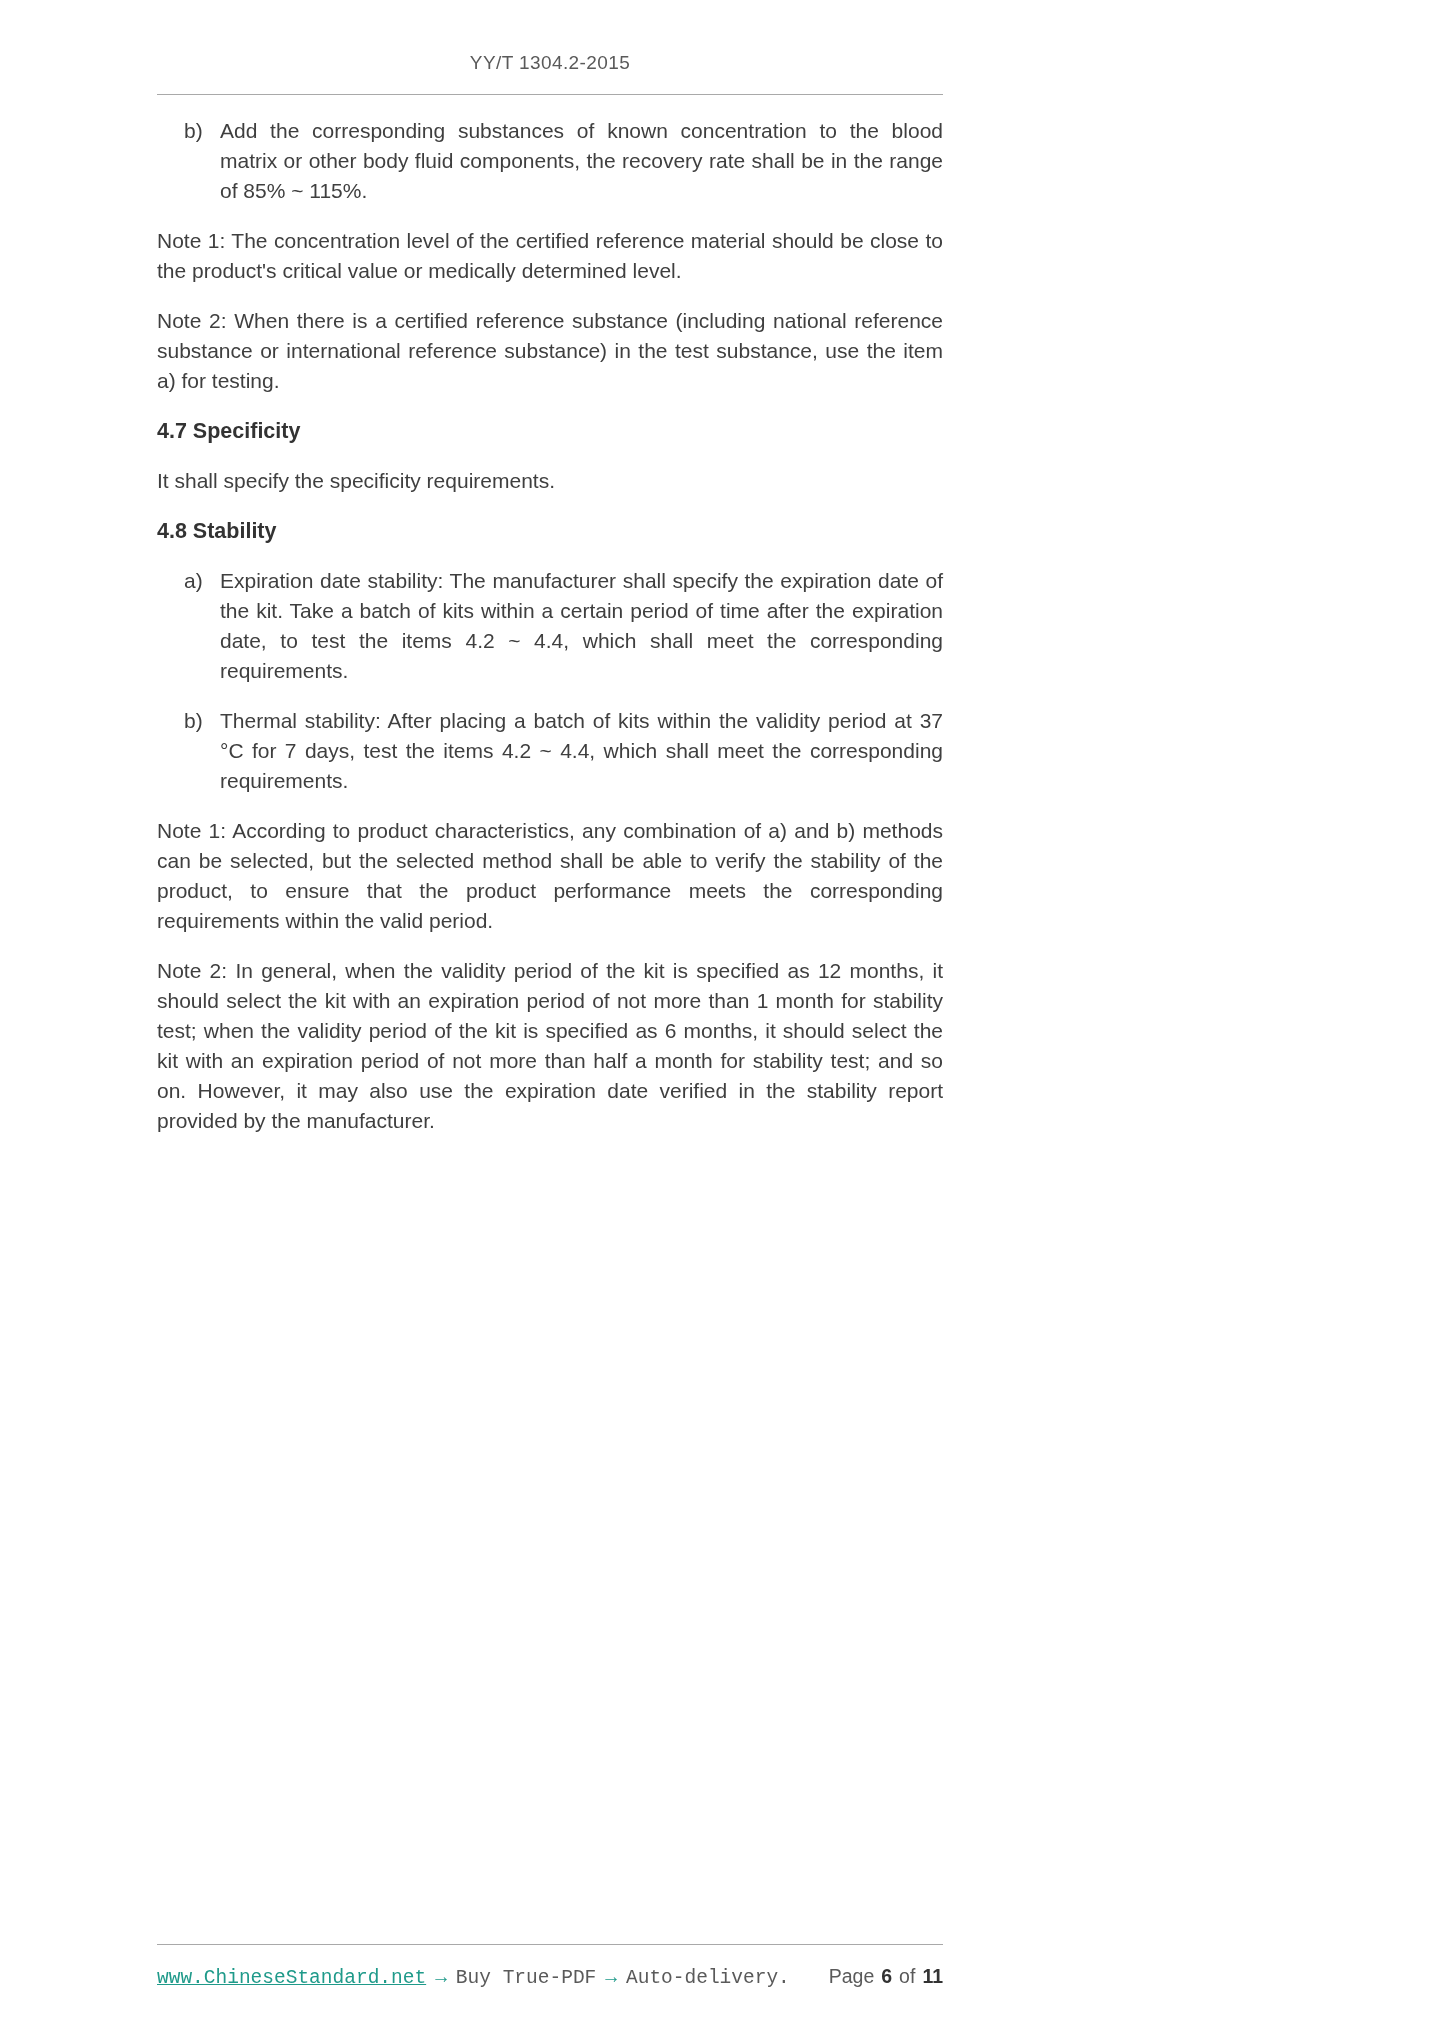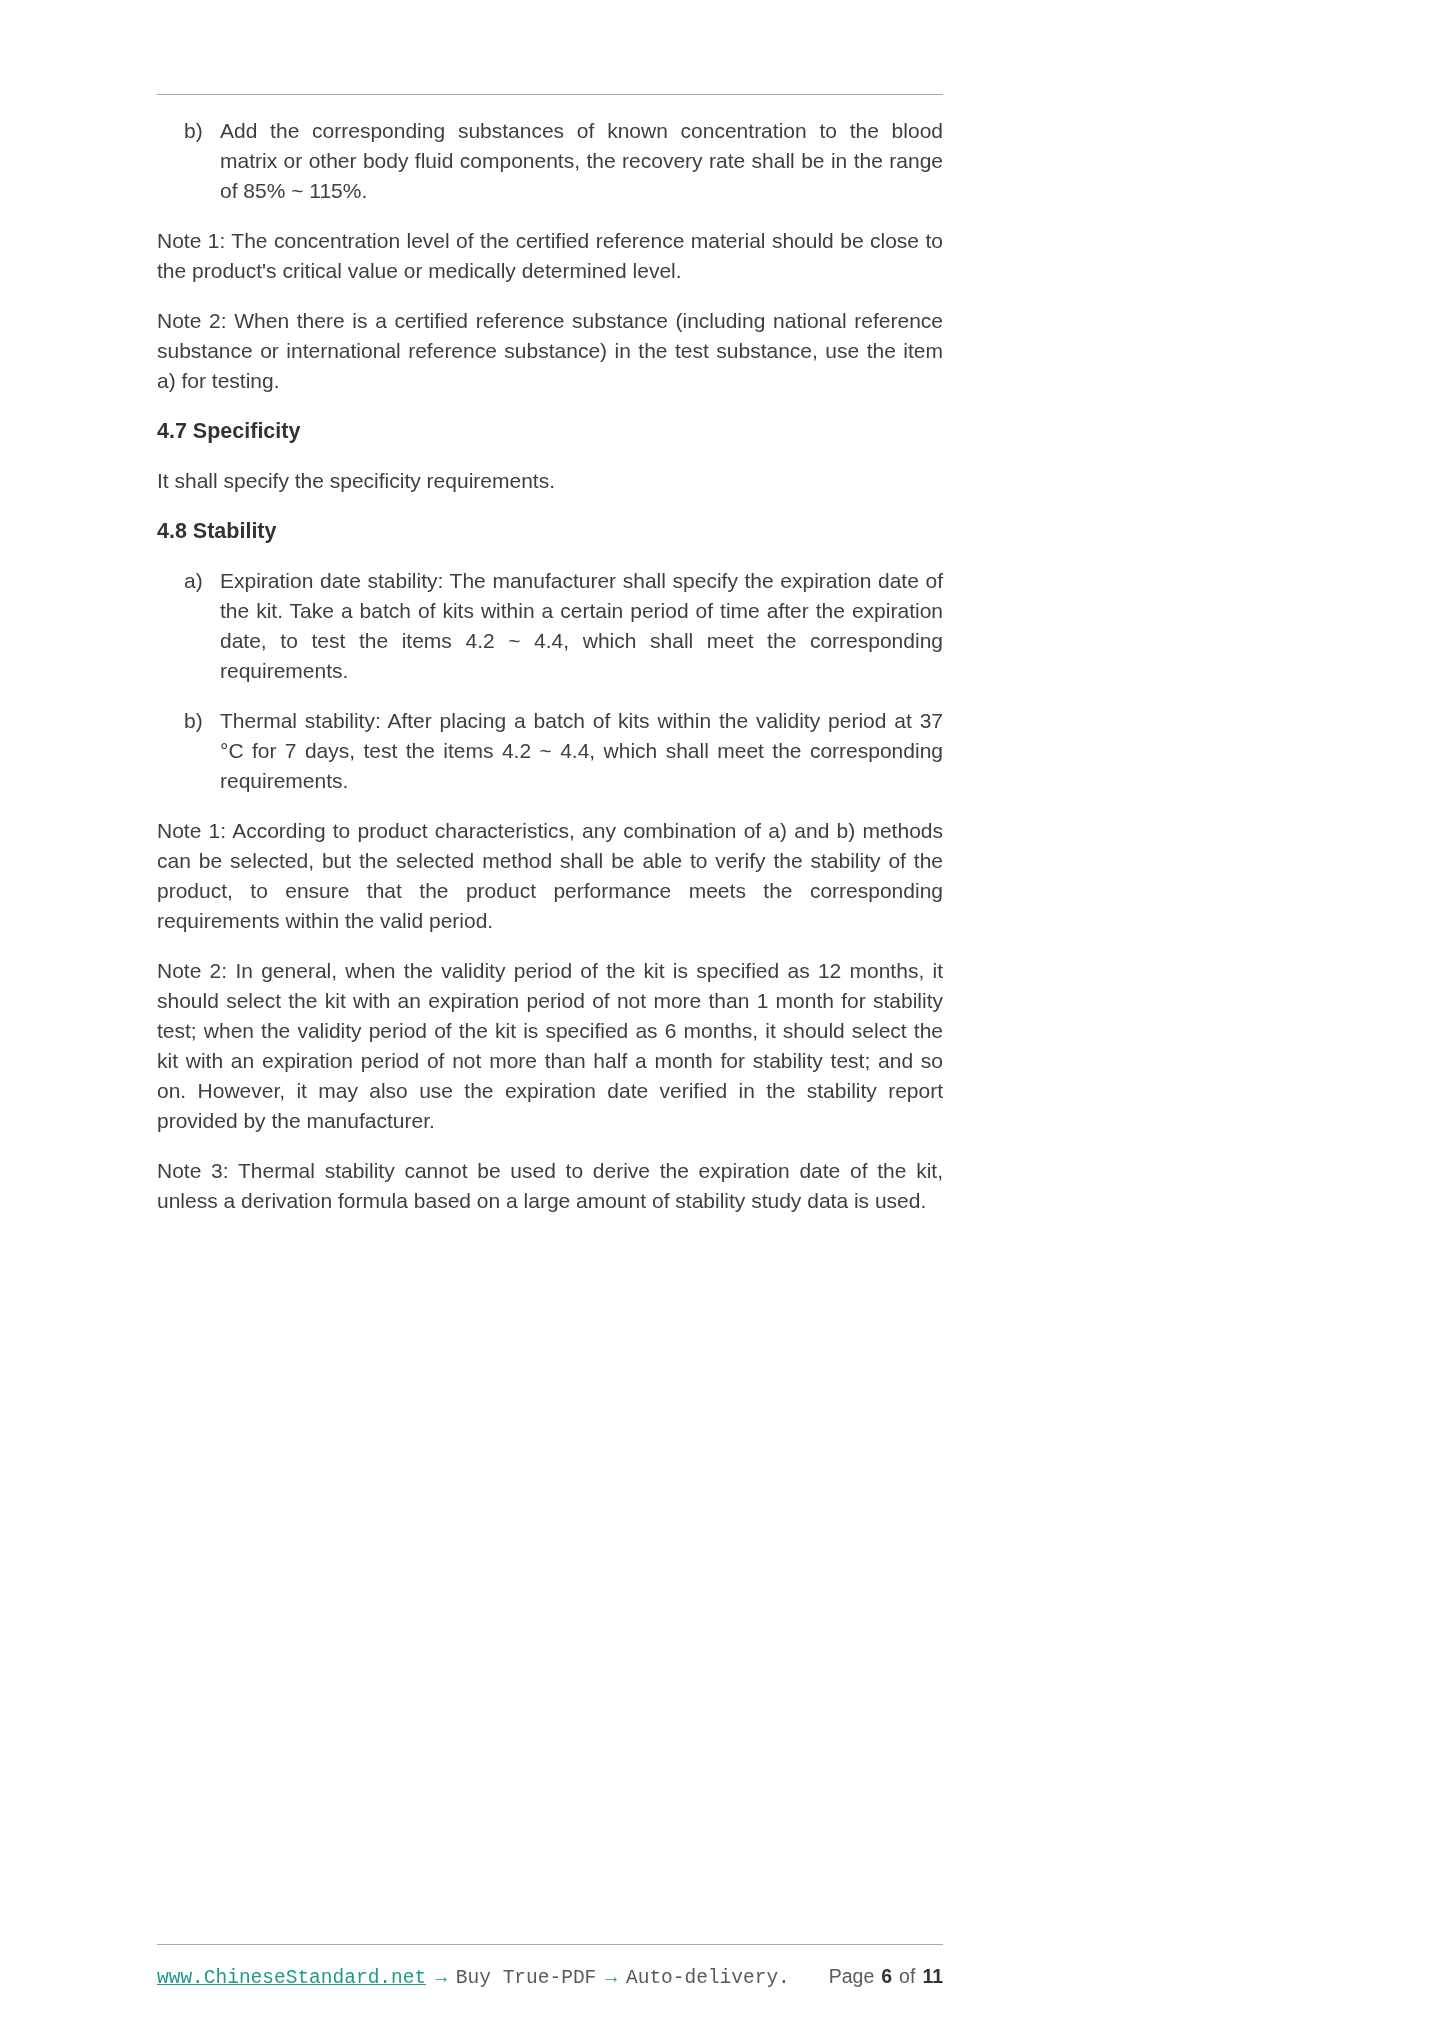--- a/index.html
+++ b/index.html
@@ -108,20 +108,21 @@
   .page-num {
     font-weight: bold;
     color: #333333;
   }
 </style>
 </head>
 <body>
 
 <div class="page">
 
+  <div class="header-title">YY/T 1304.2-2015</div>
   <div class="rule rule-top"></div>
 
   <div class="content">
 
     <div class="list-item">
       <span class="marker">b)</span>
       <span class="li-text">Add the corresponding substances of known concentration to the blood matrix or other body fluid components, the recovery rate shall be in the range of 85% ~ 115%.</span>
     </div>
 
     <p class="note">Note 1: The concentration level of the certified reference material should be close to the product's critical value or medically determined level.</p>
@@ -143,21 +144,20 @@
 
     <div class="list-item">
       <span class="marker">b)</span>
       <span class="li-text">Thermal stability: After placing a batch of kits within the validity period at 37 °C for 7 days, test the items 4.2 ~ 4.4, which shall meet the corresponding requirements.</span>
     </div>
 
     <p class="note">Note 1: According to product characteristics, any combination of a) and b) methods can be selected, but the selected method shall be able to verify the stability of the product, to ensure that the product performance meets the corresponding requirements within the valid period.</p>
 
     <p class="note">Note 2: In general, when the validity period of the kit is specified as 12 months, it should select the kit with an expiration period of not more than 1 month for stability test; when the validity period of the kit is specified as 6 months, it should select the kit with an expiration period of not more than half a month for stability test; and so on. However, it may also use the expiration date verified in the stability report provided by the manufacturer.</p>
 
-    <p class="note">Note 3: Thermal stability cannot be used to derive the expiration date of the kit, unless a derivation formula based on a large amount of stability study data is used.</p>
 
   </div>
 
   <div class="footer">
     <div class="footer-rule"></div>
     <div class="footer-row">
       <div class="footer-left">
         <a class="footer-link">www.ChineseStandard.net</a>
         <span class="footer-arrow">→</span>
         <span>Buy True-PDF</span>

